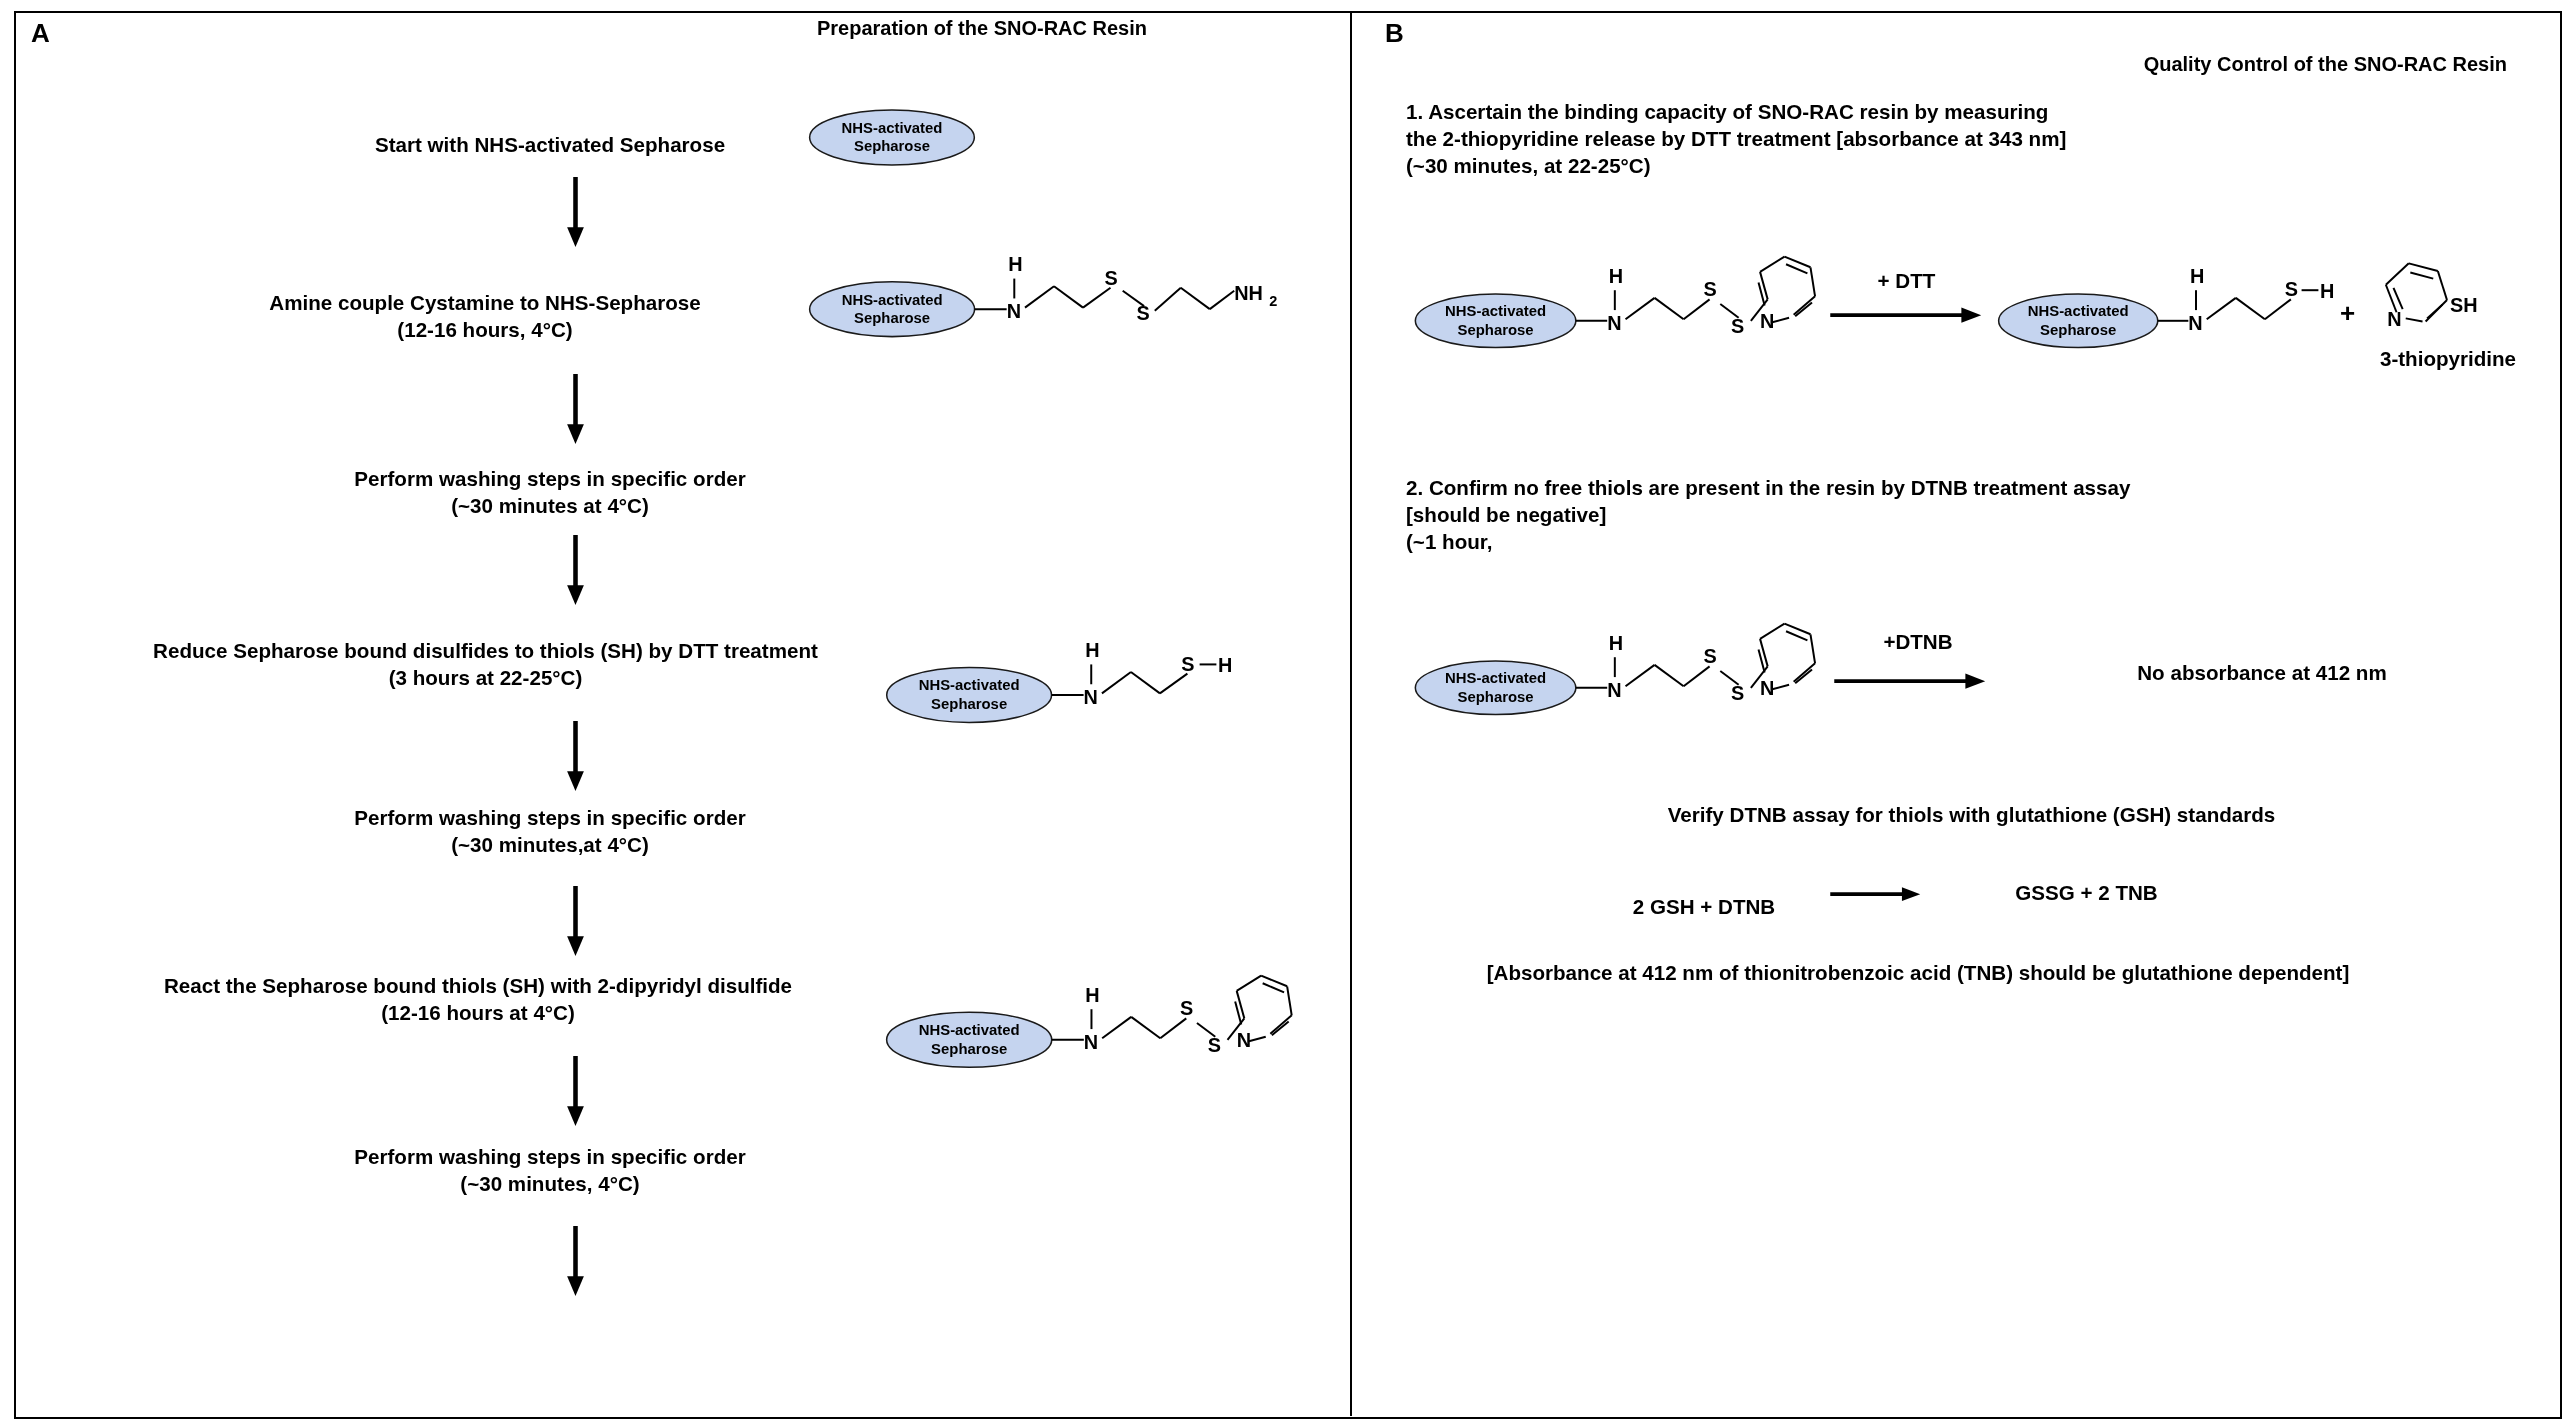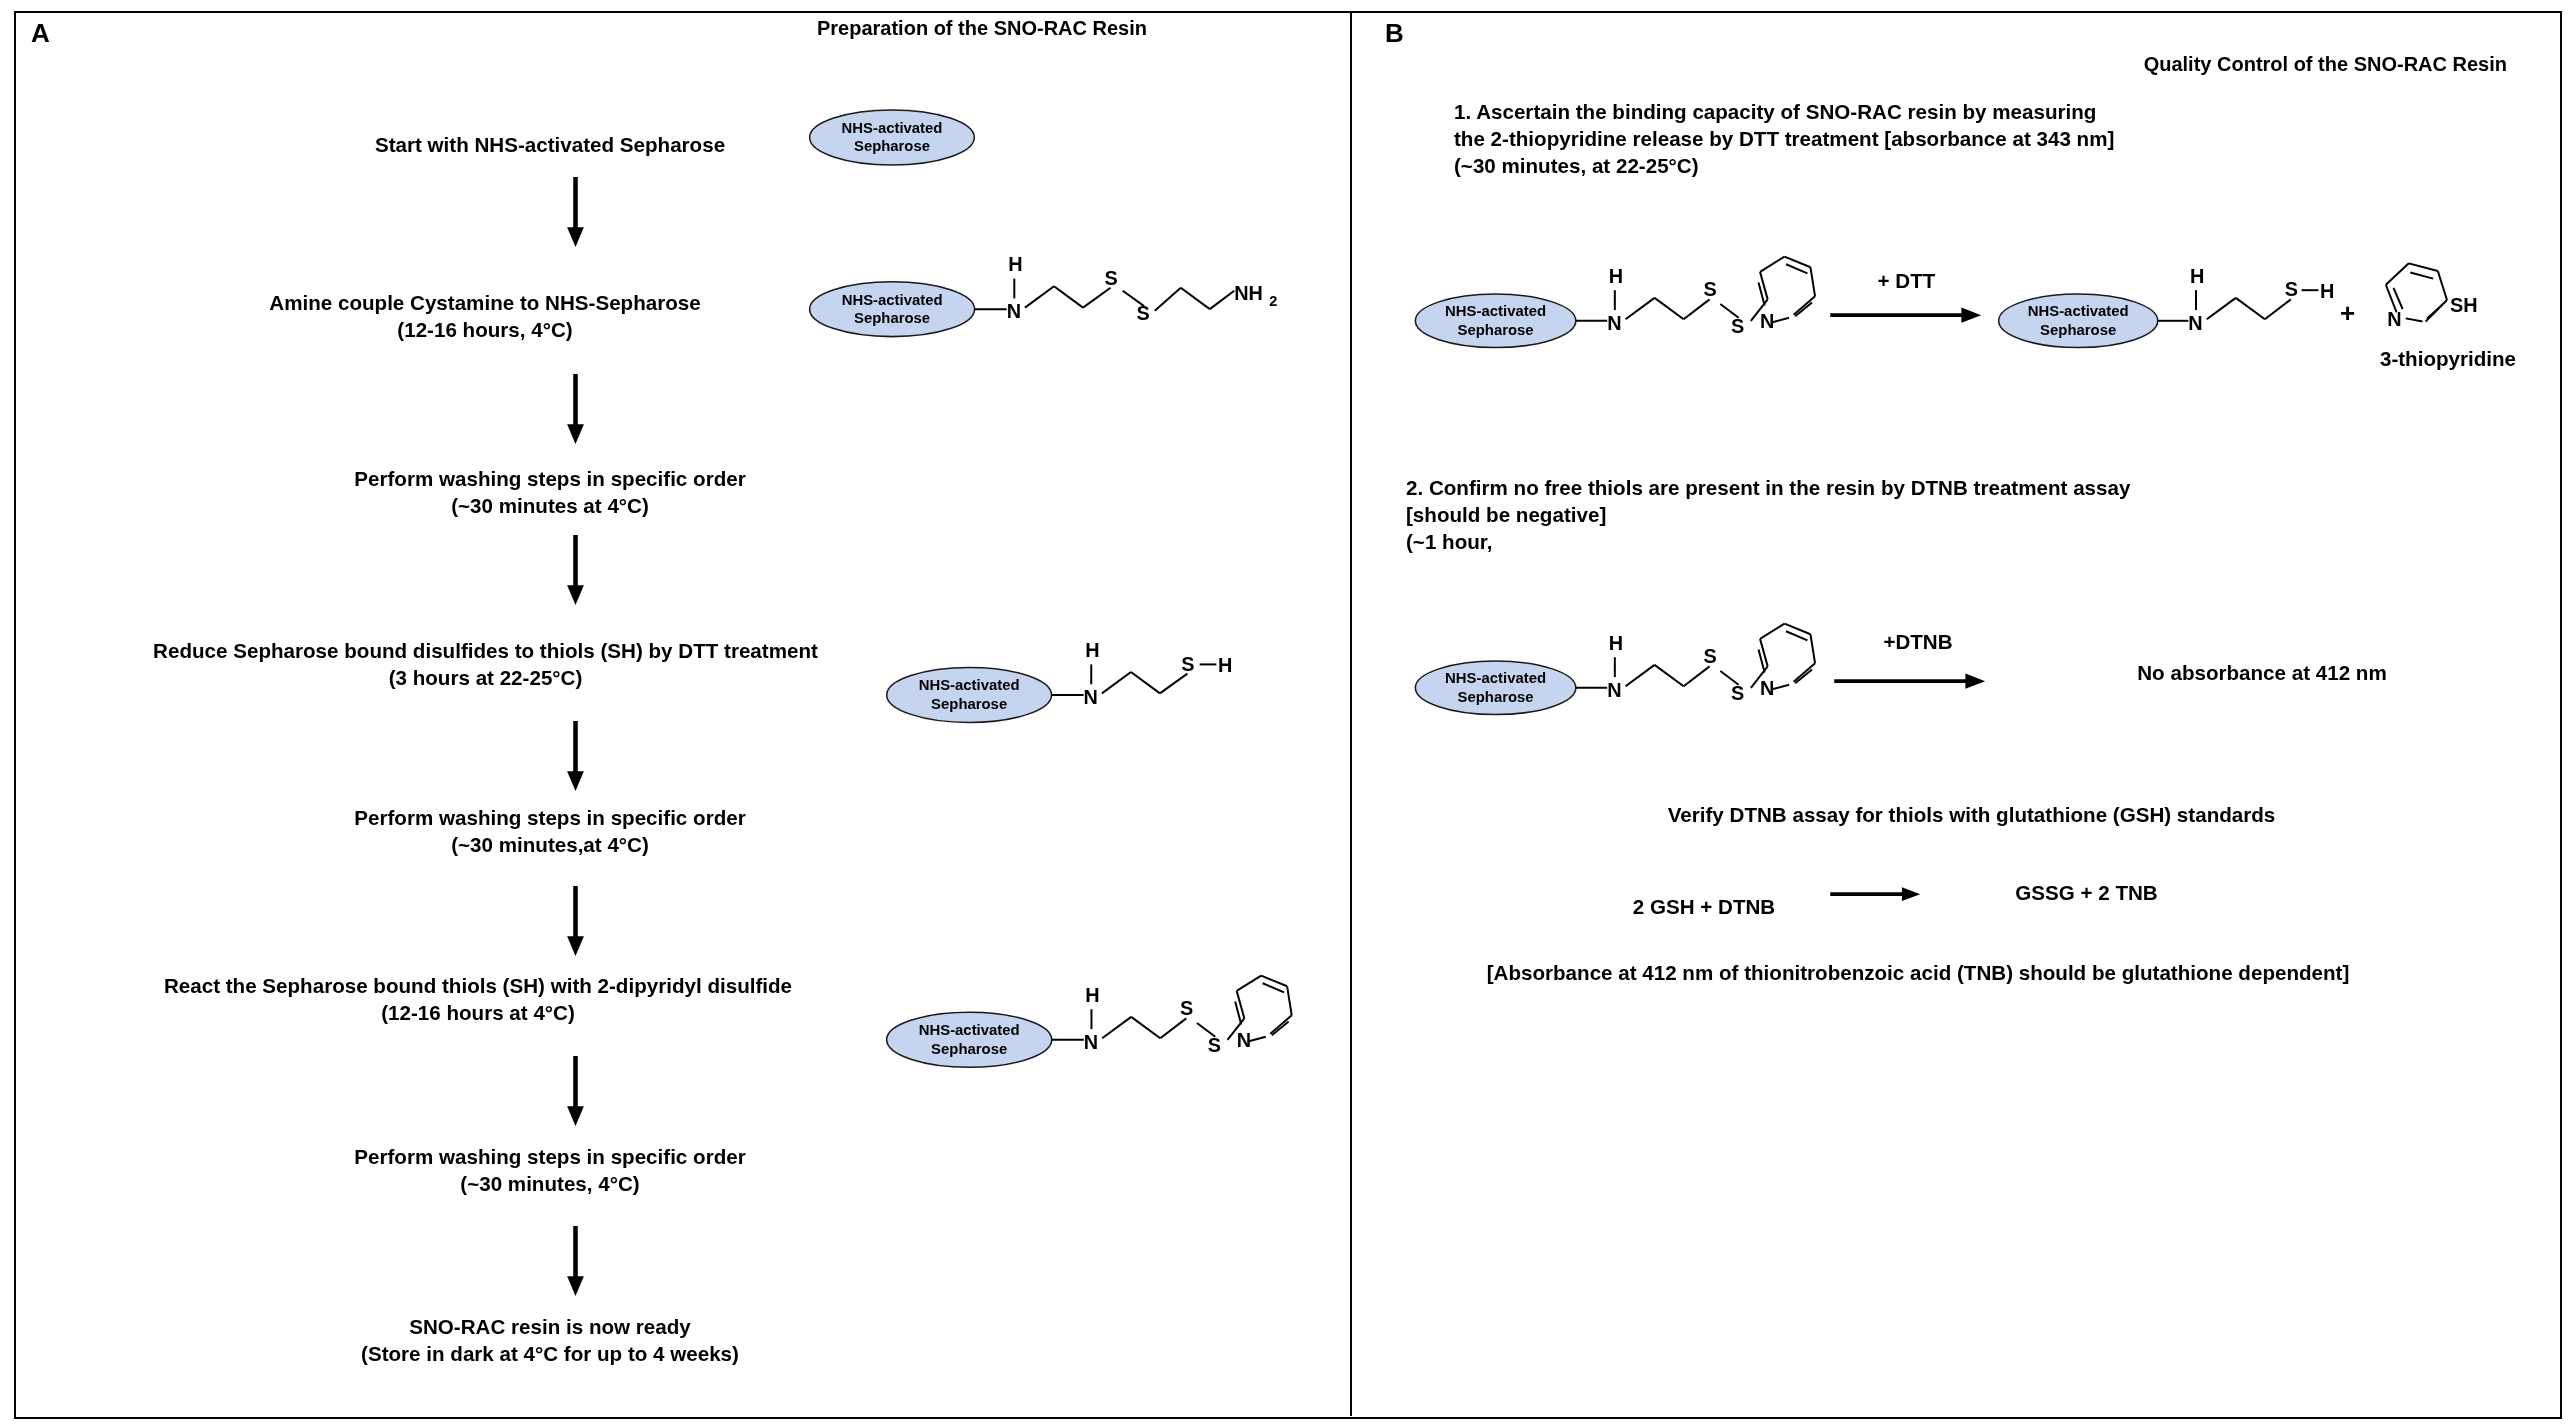--- a/index.html
+++ b/index.html
@@ -145,22 +145,20 @@
     <polygon points="15,92 4,66 26,66" fill="#000"></polygon>
   </svg>
 
   <div class="txt" style="left:206px; top:1143px; width:688px;">Perform washing steps in specific order
 (~30 minutes, 4°C)</div>
   <svg class="arrow" style="left:564px; top:1226px;" width="23" height="70" viewBox="0 0 30 92">
     <line x1="15" y1="0" x2="15" y2="74" stroke="#000" stroke-width="6"></line>
     <polygon points="15,92 4,66 26,66" fill="#000"></polygon>
   </svg>
 
-  <div class="txt" style="left:206px; top:1313px; width:688px;">SNO-RAC resin is now ready
-(Store in dark at 4°C for up to 4 weeks)</div>
 
   <svg class="struct" style="left:802px; top:107px;" width="183" height="61" viewBox="0 0 240 80">
     <ellipse cx="118" cy="40" rx="108" ry="36"></ellipse>
     <text class="bead-label" x="118" y="34">NHS-activated</text>
     <text class="bead-label" x="118" y="58">Sepharose</text>
   </svg>
 
   <svg class="struct" style="left:802px; top:225px;" width="504" height="153" viewBox="0 0 660 200">
     <ellipse cx="118" cy="110" rx="108" ry="36"></ellipse>
     <text class="bead-label" x="118" y="104">NHS-activated</text>
@@ -222,21 +220,21 @@
     <line x1="534" y1="50" x2="540" y2="88"></line>
     <line x1="540" y1="88" x2="512" y2="112"></line>
     <line x1="536" y1="96" x2="514" y2="114"></line>
     <text class="chemtext" x="468" y="130">N</text>
     <line x1="484" y1="122" x2="506" y2="116"></line>
   </svg>
 
   <div class="panel-letter" style="left:1385px; top:20px;">B</div>
   <div class="panel-title" style="left:1452px; top:17px; width:1055px;margin-top:36px;">Quality Control of the SNO-RAC Resin</div>
 
-  <div class="txt left" style="left:1406px; top:98px; width:1108px;margin-left:48px;">1. Ascertain the binding capacity of SNO-RAC resin by measuring
+  <div class="txt left" style="left:1406px; top:98px; width:1108px;">1. Ascertain the binding capacity of SNO-RAC resin by measuring
     the 2-thiopyridine release by DTT treatment [absorbance at 343 nm]
               (~30 minutes, at 22-25°C)</div>
 
   <svg class="struct" style="left:1410px; top:229px;" width="428" height="153" viewBox="0 0 560 200">
     <ellipse cx="112" cy="120" rx="105" ry="35"></ellipse>
     <text class="bead-label" x="112" y="114">NHS-activated</text>
     <text class="bead-label" x="112" y="138">Sepharose</text>
     <line x1="217" y1="120" x2="258" y2="120"></line>
     <text class="chemtext" x="258" y="132">N</text>
     <text class="chemtext" x="260" y="70">H</text>

